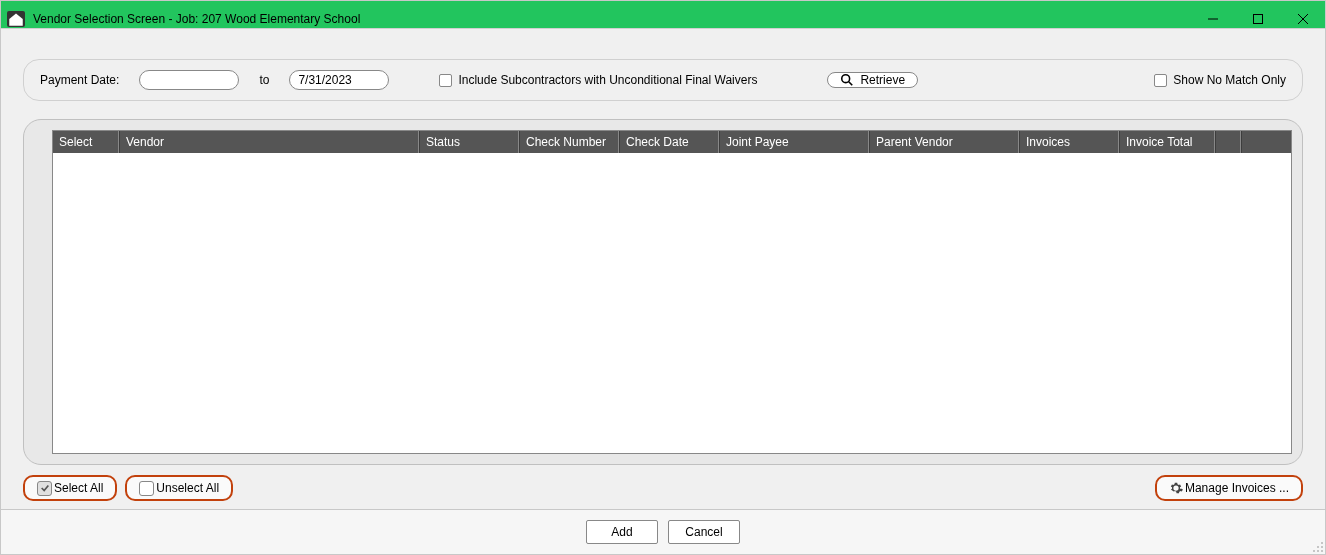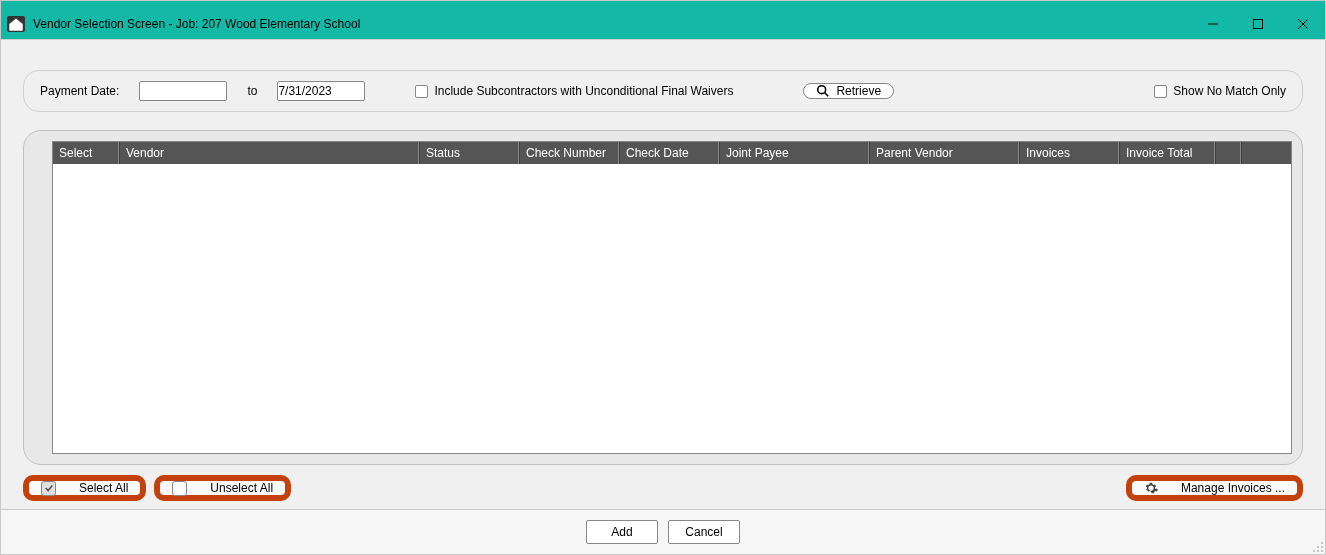--- a/index.html
+++ b/index.html
@@ -8,22 +8,22 @@
       width: 1326px;
       height: 555px;
       overflow: hidden;
       display: flex;
       flex-direction: column;
       border: 1px solid #c8c8c8;
     }
 
     
     .titlebar {
-      height: 39px;
-      background: #14b8a6;
+      height: 28px;
+      background: #22c55e;
       display: flex;
       align-items: center;
       padding: 8px 0 0 6px;
       border-bottom: 1px solid #d0d0d0;
     }
     .titlebar-icon {
       width: 18px; height: 16px;
       background: #333; color: #fff;
       font-size: 9px;
       display: flex; align-items: center; justify-content: center;
@@ -50,24 +50,24 @@
       background: #f0f0f0;
       border-radius: 16px;
       padding: 10px 16px;
       display: flex;
       align-items: center;
       gap: 20px;
     }
     .lbl { font-size: 12px; color: #000; }
     .date-input {
       border: 1px solid #888;
-      border-radius: 2px;
+      border-radius: 10px;
       height: 20px;
-      width: 88px;
-      padding: 0 0;
+      width: 100px;
+      padding: 0 8px;
       font-size: 12px;
     }
     .pill-btn {
       border: 1px solid #888;
       background: #fff;
       border-radius: 10px;
       height: 16px;
       padding: 0 12px;
       display: flex; align-items: center; gap: 6px;
       font-size: 12px; cursor: pointer;
@@ -116,26 +116,26 @@
     .tbody { flex: 1; background: #fff; }
 
     
     .sel-row {
       display: flex;
       align-items: center;
       padding: 4px 22px 8px 22px;
       gap: 8px;
     }
     .sel-btn {
-      border: 6px solid #c2410c;
+      border: 2px solid #c2410c;
       background: #fafafa;
       border-radius: 10px;
       height: 26px;
       padding: 0 12px;
-      display: flex; align-items: center; gap: 23px;
+      display: flex; align-items: center; gap: 2px;
       font-size: 12px; cursor: pointer;
     }
     .sel-check {
       width: 15px; height: 15px;
       border: 1px solid #888;
       border-radius: 3px;
       background: #e0e0e0;
       display: flex; align-items: center; justify-content: center;
     }
     .sel-check.unchecked { background: #fff; }

